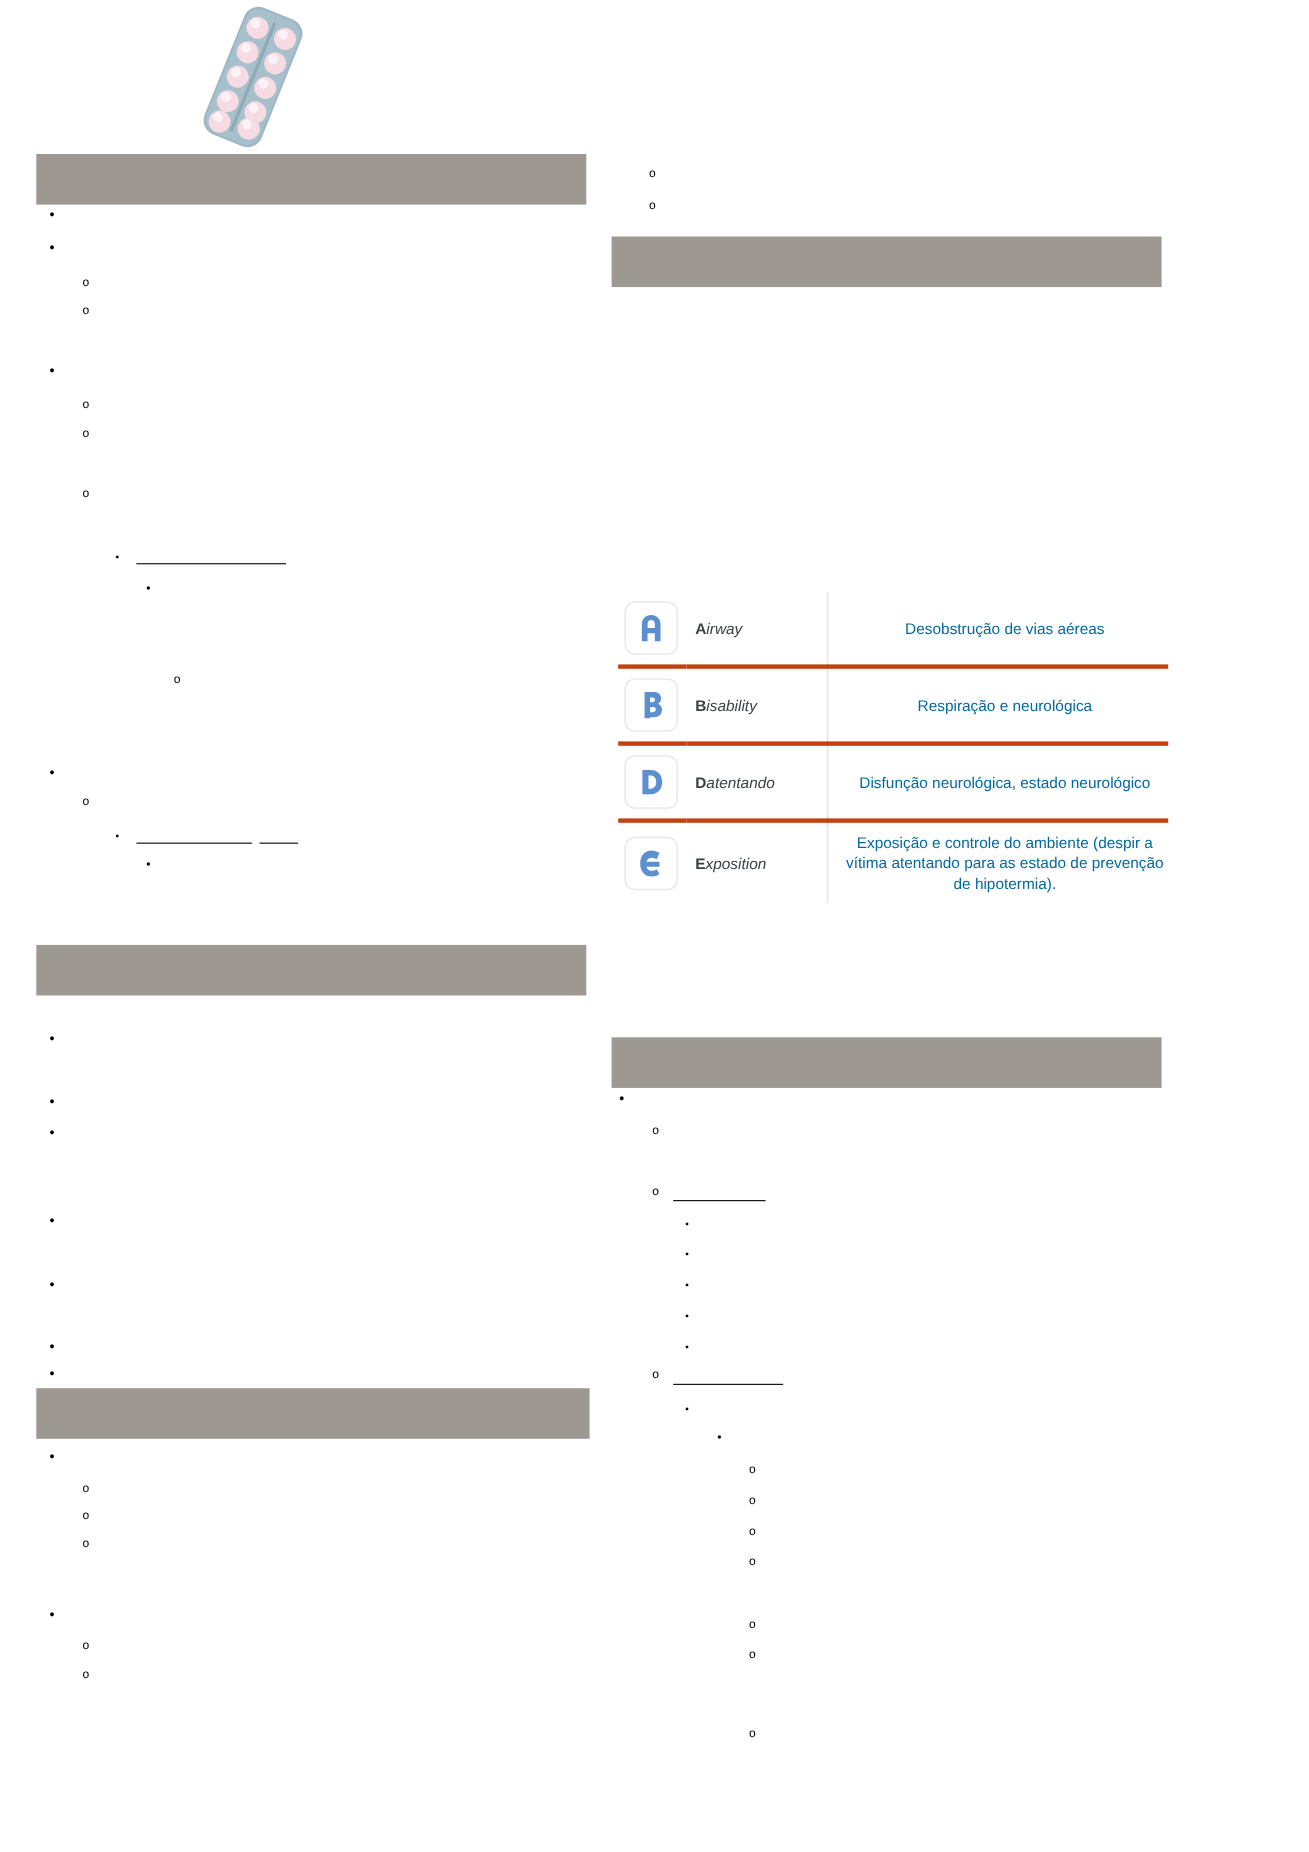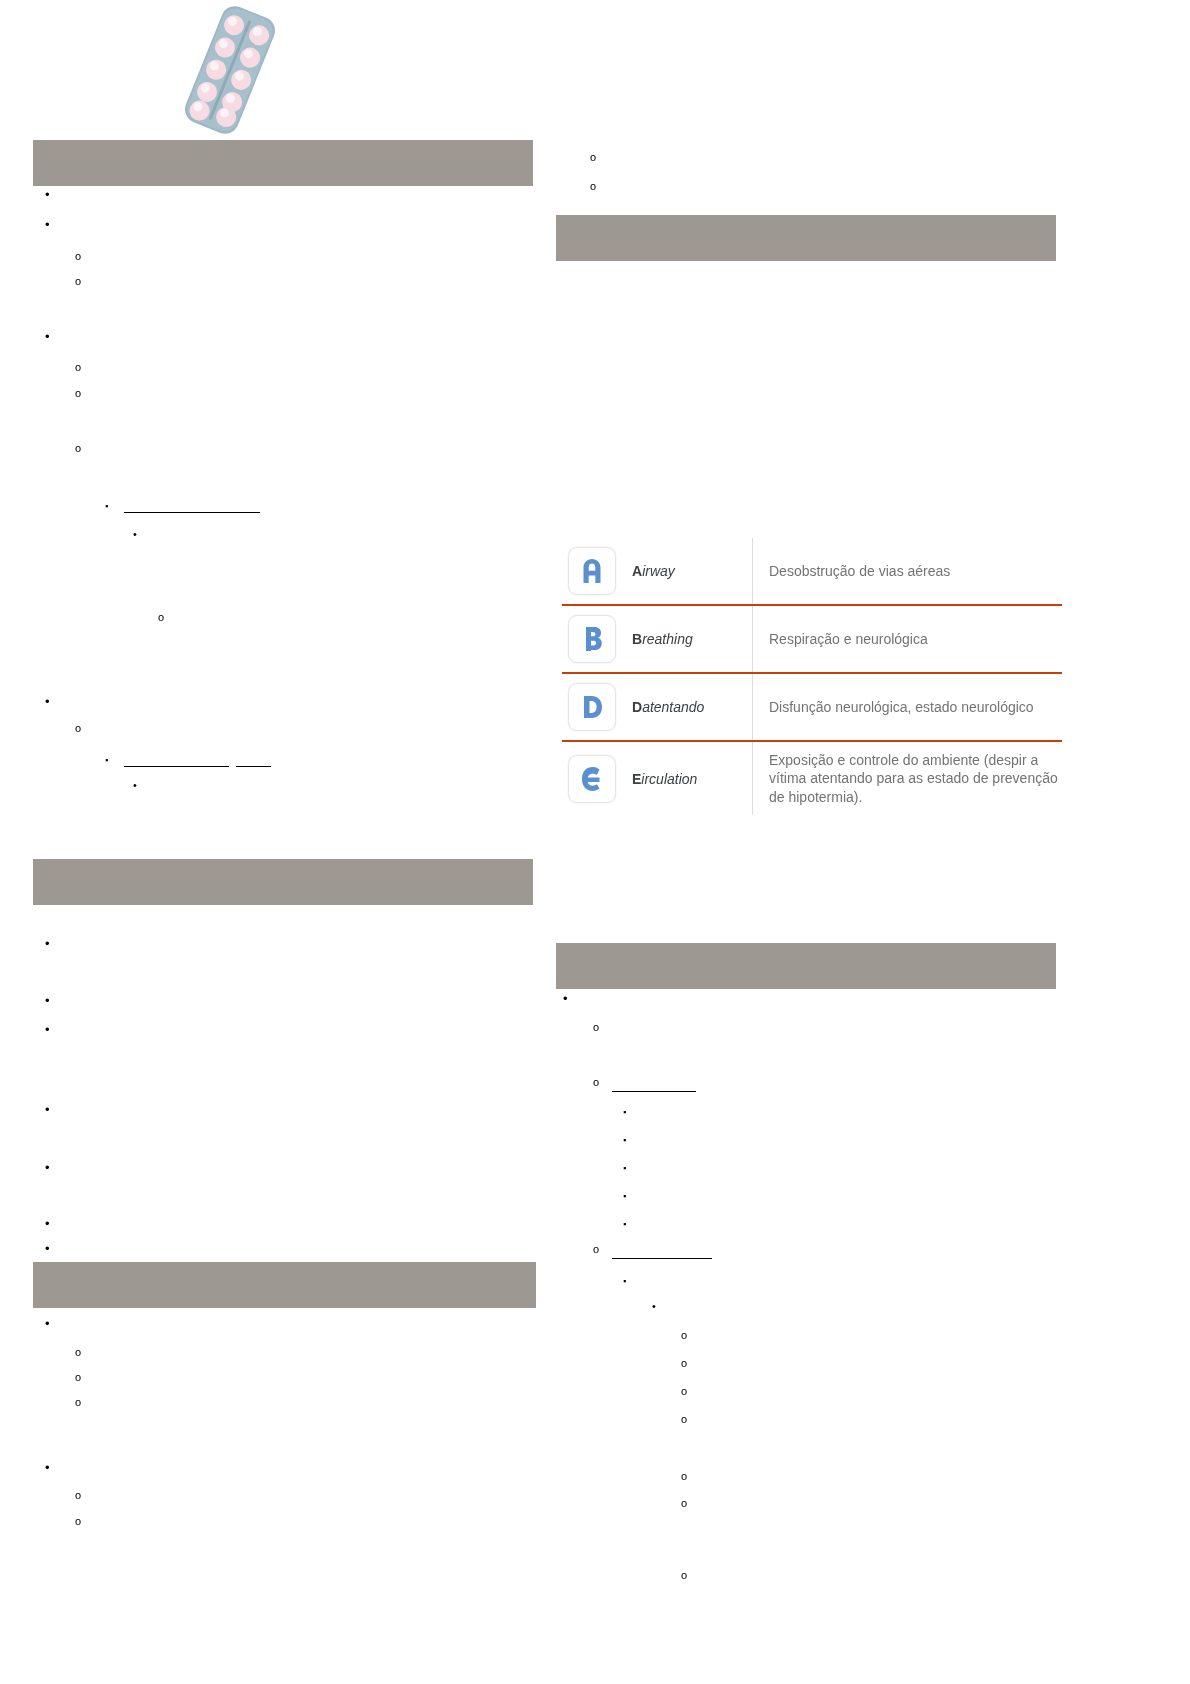--- a/index.html
+++ b/index.html
@@ -74,21 +74,21 @@
   
   .abcde{
     position:absolute;
     left:562px;
     top:538px;
     width:500px;
     border-collapse:collapse;
     font-size:13.5px;
     color:#3c4043;
   }
-  .abcde tr{border-bottom:2px solid #c2410c;}
+  .abcde tr{border-bottom:4px solid #c2410c;}
   .abcde tr:last-child{border-bottom:none;}
   .abcde td{
     vertical-align:middle;
     padding:0;
   }
   .abcde td.cell-badge{
     width:56px;
     padding:9px 0 9px 6px;
   }
   .abcde td.cell-term{
@@ -98,21 +98,22 @@
     font-style:italic;
     font-size:14px;
     color:#3c4043;
     white-space:nowrap;
   }
   .abcde td.cell-term b{font-style:normal;font-weight:bold;}
   .abcde td.cell-desc{
     padding:9px 4px 9px 16px;
     font-size:14px;
     line-height:1.32;
-    color:#737373;
+    color:#0369a1;
+    text-align:center;
   }
   .badge{
     width:46px;height:46px;
     border:1px solid #e6e6e6;
     border-radius:9px;
     background:#fff;
     display:flex;
     align-items:center;
     justify-content:center;
     box-shadow:0 0 0 0.5px #f2f2f2;
@@ -307,21 +308,21 @@
       <tr>
         <td class="cell-badge">
           <div class="badge">
             <svg width="28" height="30" viewBox="0 0 28 30" aria-hidden="true">
               <path d="M8 3h5v24H8z" fill="#5b8fd0"></path>
               <path d="M11 3h5.5c4 0 6.5 2.3 6.5 5.9 0 2.3-1.1 4-2.9 4.9 2.3.9 3.7 2.8 3.7 5.4 0 4.2-2.9 6.8-7.4 6.8H11v-4.6h4.6c1.6 0 2.6-.9 2.6-2.3s-1-2.3-2.6-2.3H11v-4.5h4c1.5 0 2.4-.8 2.4-2.1 0-1.3-.9-2.1-2.4-2.1h-4z" fill="#5b8fd0"></path>
             </svg>
           </div>
         </td>
         <td class="cell-term">
-          <b>B</b><span>reathing</span>
+          <b>B</b><span>isability</span>
         </td>
         <td class="cell-desc">Respiração e neurológica</td>
       </tr>
 
 
       <tr>
         <td class="cell-badge">
           <div class="badge">
             <svg width="28" height="30" viewBox="0 0 28 30" aria-hidden="true">
               <path d="M6 4h5.5v22H6z" fill="#5b8fd0"></path>
@@ -337,20 +338,20 @@
 
       <tr>
         <td class="cell-badge">
           <div class="badge">
             <svg width="28" height="30" viewBox="0 0 28 30" aria-hidden="true">
               <path d="M21.5 5.4a11.4 11.4 0 0 0-7.1-2.3C8.3 3.1 4 7.6 4 15s4.3 11.9 10.4 11.9c2.7 0 5.2-.8 7.1-2.3l-2.6-4.3c-1.2.9-2.6 1.4-4.2 1.4-2.6 0-4.4-1.4-5-3.8h11.8v-4.4H9.7c.6-2.4 2.4-3.8 5-3.8 1.6 0 3 .5 4.2 1.4z" fill="#5b8fd0"></path>
             </svg>
           </div>
         </td>
         <td class="cell-term">
-          <b>E</b><span>irculation</span>
+          <b>E</b><span>xposition</span>
         </td>
         <td class="cell-desc">Exposição e controle do ambiente (despir a vítima atentando para as estado de prevenção de hipotermia).</td>
       </tr>
     </tbody>
   </table>
 
 </div>
 
 </body></html>

